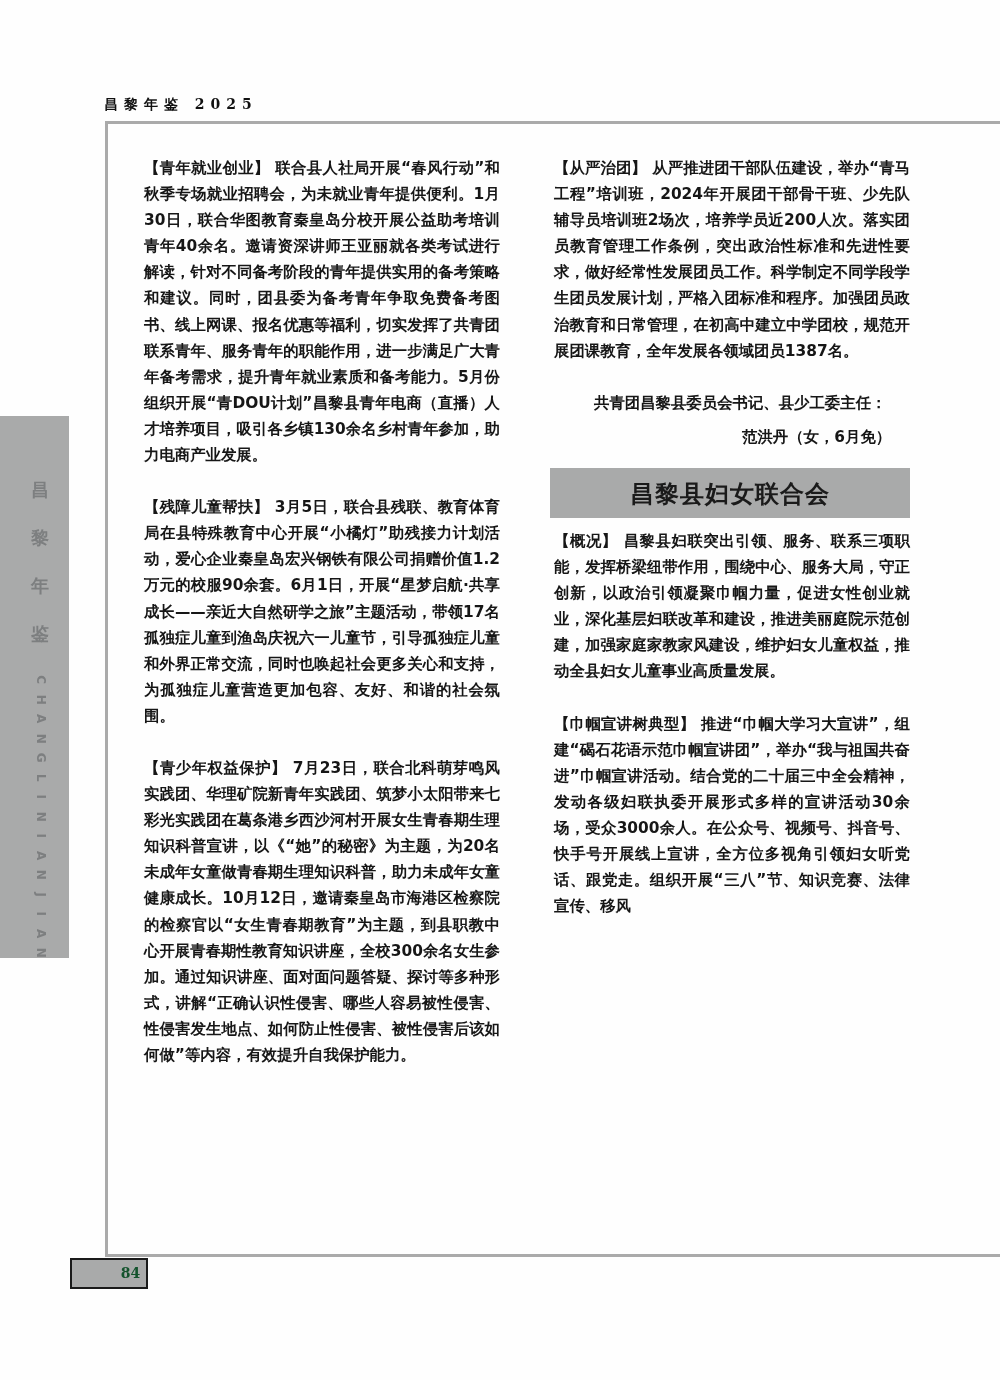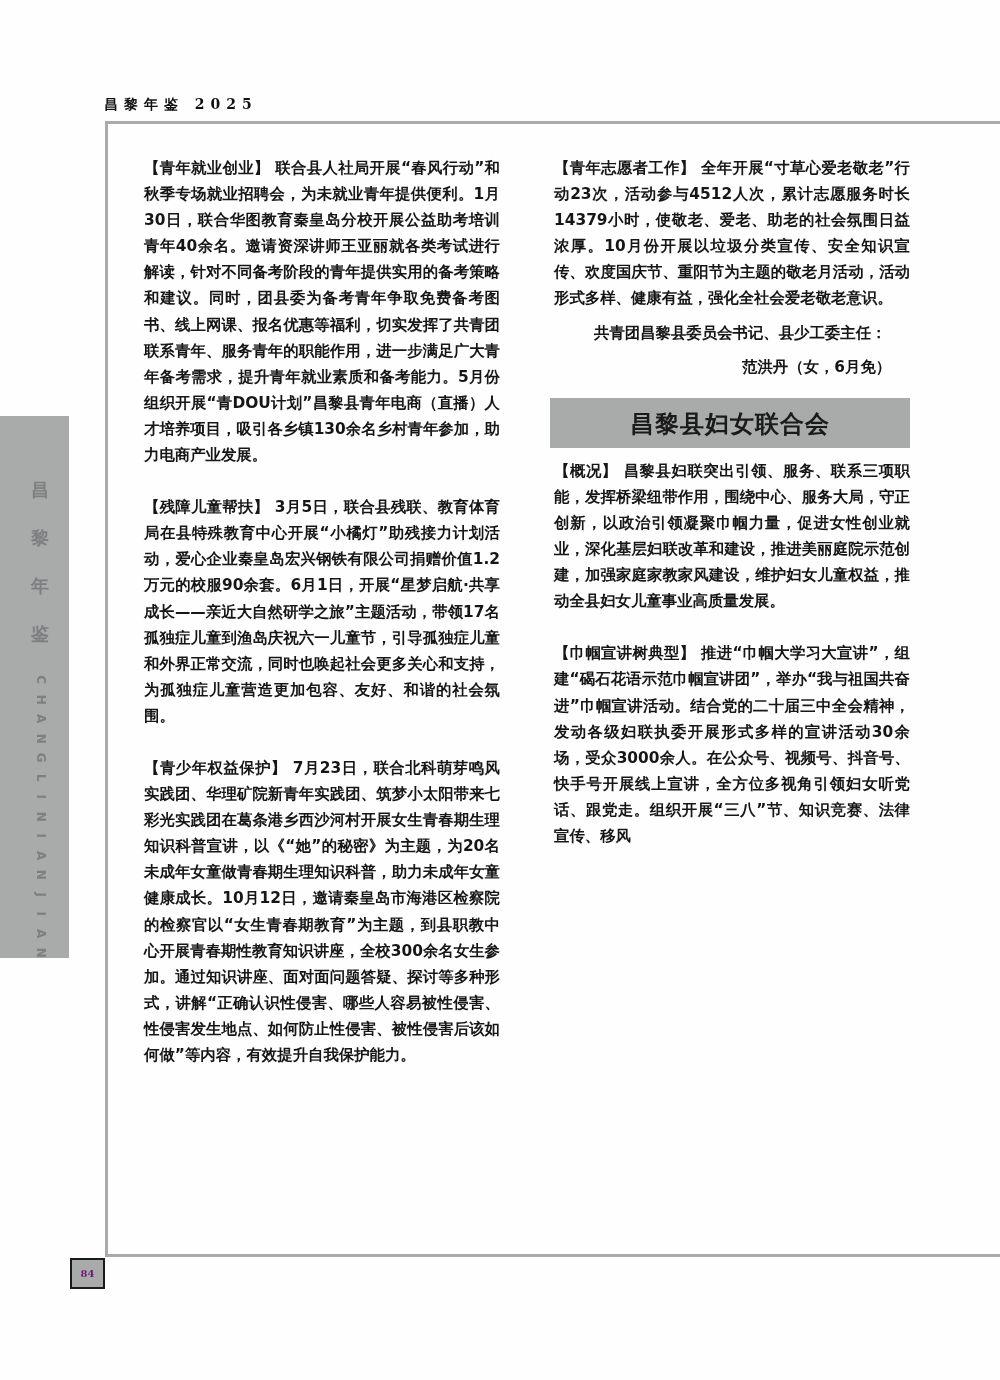--- a/index.html
+++ b/index.html
@@ -34,22 +34,22 @@
   .side-tab .en {
     position: absolute; left: 30px; top: 672px; width: 20px;
     font-family: "DejaVu Sans", sans-serif; font-weight: bold; font-size: 12px; color: #7d7f80;
   }
   .side-tab .en span {
     display: block; height: 19.5px; text-align: center; transform: rotate(90deg); line-height: 19.5px;
   }
   .page-number {
     position: absolute; left: 70px; top: 1258px; width: 31px; height: 27px;
     background: #a9aaaa; border: 2px solid #1a1a1a;
-    font-family: "DejaVu Serif", serif; font-weight: bold; font-size: 10px;
-    text-align: center; line-height: 27px; color: #701a75;
+    font-family: "DejaVu Serif", serif; font-weight: bold; font-size: 14px;
+    text-align: center; line-height: 27px; color: #14532d; padding-left: 43px;
   }
   .column {
     position: absolute; top: 155px; width: 360px;
     font-size: 15.4px; line-height: 26.1px; font-weight: bold;
     text-align: justify; color: #161616;
   }
   .col-left { left: 140px; }
   .col-right { left: 550px; }
   .para { margin: 0 0 26px 4px; }
   .para .head { font-weight: bold; }
@@ -98,21 +98,21 @@
 
 <div class="page-number">84</div>
 
 <div class="column col-left">
   <p class="para"><span class="head">【青年就业创业】</span><span> 联合县人社局开展“春风行动”和秋季专场就业招聘会，为未就业青年提供便利。1月30日，联合华图教育秦皇岛分校开展公益助考培训青年40余名。邀请资深讲师王亚丽就各类考试进行解读，针对不同备考阶段的青年提供实用的备考策略和建议。同时，团县委为备考青年争取免费备考图书、线上网课、报名优惠等福利，切实发挥了共青团联系青年、服务青年的职能作用，进一步满足广大青年备考需求，提升青年就业素质和备考能力。5月份组织开展“青DOU计划”昌黎县青年电商（直播）人才培养项目，吸引各乡镇130余名乡村青年参加，助力电商产业发展。</span></p>
   <p class="para"><span class="head">【残障儿童帮扶】</span><span> 3月5日，联合县残联、教育体育局在县特殊教育中心开展“小橘灯”助残接力计划活动，爱心企业秦皇岛宏兴钢铁有限公司捐赠价值1.2万元的校服90余套。6月1日，开展“星梦启航·共享成长——亲近大自然研学之旅”主题活动，带领17名孤独症儿童到渔岛庆祝六一儿童节，引导孤独症儿童和外界正常交流，同时也唤起社会更多关心和支持，为孤独症儿童营造更加包容、友好、和谐的社会氛围。</span></p>
   <p class="para"><span class="head">【青少年权益保护】</span><span> 7月23日，联合北科萌芽鸣风实践团、华理矿院新青年实践团、筑梦小太阳带来七彩光实践团在葛条港乡西沙河村开展女生青春期生理知识科普宣讲，以《“她”的秘密》为主题，为20名未成年女童做青春期生理知识科普，助力未成年女童健康成长。10月12日，邀请秦皇岛市海港区检察院的检察官以“女生青春期教育”为主题，到县职教中心开展青春期性教育知识讲座，全校300余名女生参加。通过知识讲座、面对面问题答疑、探讨等多种形式，讲解“正确认识性侵害、哪些人容易被性侵害、性侵害发生地点、如何防止性侵害、被性侵害后该如何做”等内容，有效提升自我保护能力。</span></p>
 </div>
 
 <div class="column col-right">
-  <p class="para" style="margin-bottom:4px"><span class="head">【青年志愿者工作】</span><span> 全年开展“寸草心爱老敬老”行动23次，活动参与4512人次，累计志愿服务时长14379小时，使敬老、爱老、助老的社会氛围日益浓厚。10月份开展以垃圾分类宣传、安全知识宣传、欢度国庆节、重阳节为主题的敬老月活动，活动形式多样、健康有益，强化全社会爱老敬老意识。</span></p>
+  <p class="para"><span class="head">【从严治团】</span><span> 从严推进团干部队伍建设，举办“青马工程”培训班，2024年开展团干部骨干班、少先队辅导员培训班2场次，培养学员近200人次。落实团员教育管理工作条例，突出政治性标准和先进性要求，做好经常性发展团员工作。科学制定不同学段学生团员发展计划，严格入团标准和程序。加强团员政治教育和日常管理，在初高中建立中学团校，规范开展团课教育，全年发展各领域团员1387名。</span></p>
 
   <div>
     <p class="sign-line sign-title">共青团昌黎县委员会书记、县少工委主任：</p>
     <p class="sign-line sign-name">范洪丹（女，6月免）</p>
   </div>
 
   <div class="section-title">昌黎县妇女联合会</div>
 
   <p class="para"><span class="head">【概况】</span><span> 昌黎县妇联突出引领、服务、联系三项职能，发挥桥梁纽带作用，围绕中心、服务大局，守正创新，以政治引领凝聚巾帼力量，促进女性创业就业，深化基层妇联改革和建设，推进美丽庭院示范创建，加强家庭家教家风建设，维护妇女儿童权益，推动全县妇女儿童事业高质量发展。</span></p>
   <p class="para"><span class="head">【巾帼宣讲树典型】</span><span> 推进“巾帼大学习大宣讲”，组建“碣石花语示范巾帼宣讲团”，举办“我与祖国共奋进”巾帼宣讲活动。结合党的二十届三中全会精神，发动各级妇联执委开展形式多样的宣讲活动30余场，受众3000余人。在公众号、视频号、抖音号、快手号开展线上宣讲，全方位多视角引领妇女听党话、跟党走。组织开展“三八”节、知识竞赛、法律宣传、移风</span></p>

